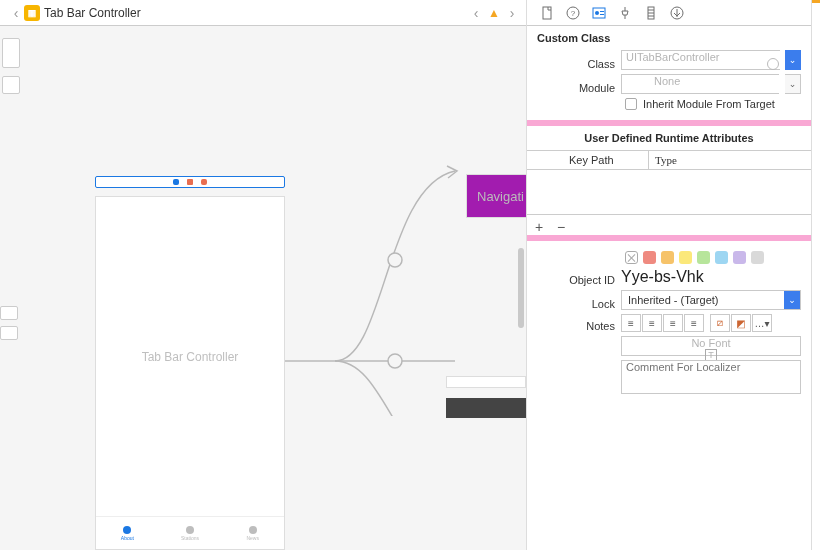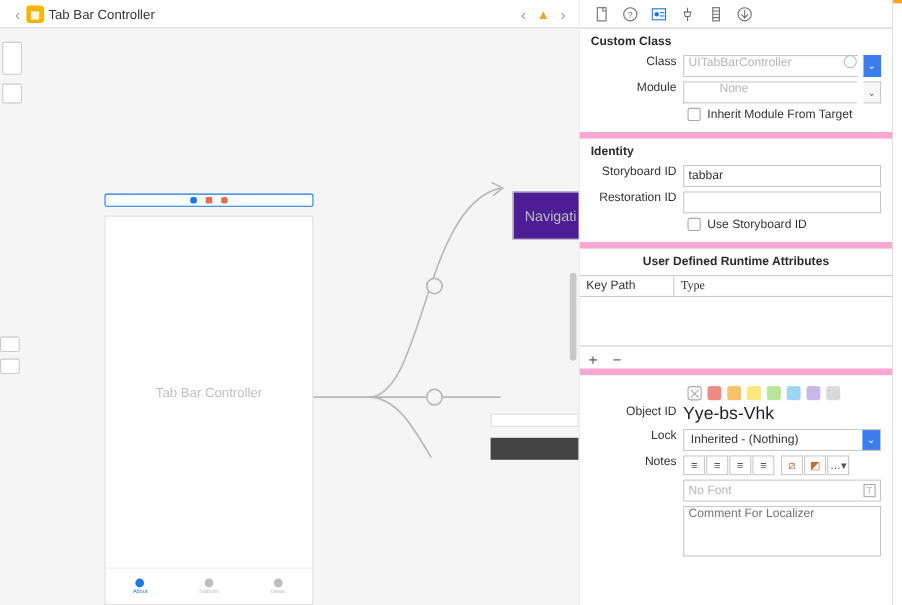--- a/index.html
+++ b/index.html
@@ -27,38 +27,38 @@
   .dot.red{background:#e96e50;border-radius:1px;}
   .dot.pink{background:#e96e50;}
   .vc .body { flex:1; display:flex; align-items:center; justify-content:center; color:#bfbfbf; font-size:12px; }
   .tabbar{height:33px;border-top:1px solid #eee;display:flex;}
   .tabitem{flex:1;display:flex;flex-direction:column;align-items:center;justify-content:center;gap:1px;color:#bdbdbd;}
   .tabitem.active{color:#1b78e3;}
   .tabicon{width:8px;height:8px;border-radius:4px;background:currentColor;}
   .tabll{font-size:5px;}
 
   .navvc{ position:absolute; right:-40px; top:148px; width:100px;}
-  .navhead{ height:44px; background:#4c1d95; border:1px solid #ddd; display:flex; align-items:center; padding-left:10px; color:#bbb; font-size:13px;}
+  .navhead{ height:44px; background:#a21caf; border:1px solid #ddd; display:flex; align-items:center; padding-left:10px; color:#bbb; font-size:13px;}
   .navstrip{ position:absolute; right:0px; top:372px; height:20px; width:80px; background:#444;}
   .navstrip2{ position:absolute; right:0px; top:350px; height:12px; width:80px; background:#fff; border:1px solid #ddd;}
 
   
   svg.seg{position:absolute;pointer-events:none;}
   .scroll-ind{position:absolute; right:2px; top:50%; width:6px; height:80px; background:#c9c9c9; border-radius:3px; transform:translateY(-50%);}
 
   
   .inspector { width:285px; background:#fff; display:flex; flex-direction:column; border-right:1px solid #ddd;}
   .toolrow { height:26px; display:flex; align-items:center; justify-content:flex-start; gap:10px; padding:0 12px; border-bottom:1px solid #ccc;}
   .tbtn{ width:16px; height:16px; display:flex; align-items:center; justify-content:center; color:#6f6f6f;} 
   .tbtn.active{color:#1b78e3;}
   .tbtn svg{width:14px;height:14px;}
 
   .section { border-bottom:6px solid #f9a8d4; padding:6px 10px 10px; }
   .section h3{ font-size:11px; font-weight:600; color:#2b2b2b; margin-bottom:6px; }
-  .row{ display:flex; align-items:flex-start; margin:4px 0; gap:6px; }
+  .row{ display:flex; align-items:flex-end; margin:4px 0; gap:6px; }
   .lbl{ width:78px; text-align:right; color:#333; font-size:11px;}
   .input, .select { flex:1; height:20px; border:1px solid #c9c9c9; background:#fff; font-size:11px; padding:0 4px; color:#333; }
   .input.ph{ color:#b5b5b5; }
   .select { display:flex; align-items:center; justify-content:space-between; padding-right:0;}
   .sel-caret{ width:16px; height:100%; background:#3b7ded; display:flex; align-items:center; justify-content:center; color:#fff; font-size:9px;}
   .combo-caret{ width:16px; height:20px; border:1px solid #c9c9c9; border-left:0; background:#f7f7f7; display:flex; align-items:center; justify-content:center; font-size:9px; color:#666;}
   .circ{ width:16px;height:16px;border:1px solid #bbb;border-radius:8px; margin-left:2px;}
   .chkrow{display:flex;align-items:center;gap:6px;margin-left:88px;margin-top:4px;font-size:11px;color:#333;}
   .chk{width:12px;height:12px;border:1px solid #aaa;border-radius:2px;background:#fff;}
   .colhead{display:flex; border:1px solid #ccc; font-size:11px;}
@@ -207,40 +207,25 @@
         <span class="lbl">Module</span>
         <div class="input ph" style="border-right:0;padding-left:32px;">None</div>
         <span class="combo-caret">⌄</span>
       </div>
       <div class="chkrow">
         <span class="chk"></span>
         <span>Inherit Module From Target</span>
       </div>
     </div>
 
-    <div class="section">
-      <h3>Identity</h3>
-      <div class="row">
-        <span class="lbl">Storyboard ID</span>
-        <input class="input" value="tabbar" style="">
-      </div>
-      <div class="row">
-        <span class="lbl">Restoration ID</span>
-        <input class="input" style="">
-      </div>
-      <div class="chkrow">
-        <span class="chk"></span>
-        <span>Use Storyboard ID</span>
-      </div>
-    </div>
 
     <div class="section" style="padding-left:0;padding-right:0;padding-bottom:0;">
       <h3 style="padding:0 10px;text-align:center;">User Defined Runtime Attributes</h3>
       <div class="colhead" style="border-left:0;border-right:0;">
-        <div style="width:86px;">Key Path</div>
+        <div style="width:86px;margin-left:36px;">Key Path</div>
         <div style="width:66px;font-family:Liberation Serif, serif;">Type</div>
       </div>
       <div class="table-space"></div>
       <div class="addrem" style="border-top:1px solid #ccc;">
         <span class="pm">+</span>
         <span class="pm">−</span>
       </div>
     </div>
 
     <div class="section" style="border-bottom:0;">
@@ -254,47 +239,47 @@
         <span class="sw" style="background:#c9b8ea"></span>
         <span class="sw" style="background:#d9d9d9"></span>
       </div>
       <div class="row">
         <span class="lbl">Object ID</span>
         <span class="static">Yye-bs-Vhk</span>
       </div>
       <div class="row">
         <span class="lbl">Lock</span>
         <div class="select">
-          <span style="padding-left:2px;">Inherited - (Nothing)</span>
+          <span style="padding-left:2px;">Inherited - (Target)</span>
           <span class="sel-caret">⌄</span>
         </div>
       </div>
       <div class="row">
         <span class="lbl">Notes</span>
         <div class="notes-toolbar">
           <span class="ntbtn">≡</span>
           <span class="ntbtn">≡</span>
           <span class="ntbtn">≡</span>
           <span class="ntbtn">≡</span>
           <span class="ntbtn sep"></span>
           <span class="ntbtn" style="color:#c63;">⧄</span>
           <span class="ntbtn" style="color:#c63;">◩</span>
           <span class="ntbtn">…▾</span>
         </div>
       </div>
       <div class="row">
         <span class="lbl"></span>
-        <div class="input ph" style="display:flex;justify-content:space-between;align-items:center;">
+        <div class="input ph" style="display:flex;justify-content:space-between;align-items:center;flex-direction:column;">
           <span>No Font</span>
           <span style="border:1px solid #aaa;padding:0 2px;font-size:9px;">T</span>
         </div>
       </div>
       <div class="row">
         <span class="lbl"></span>
-        <textarea class="input ph" style="height: 46px; resize: none;" placeholder="Comment For Localizer"></textarea>
+        <textarea class="input ph" style="height: 34px; resize: none;" placeholder="Comment For Localizer"></textarea>
       </div>
     </div>
   </div>
 
   <div class="gutter">
     <div class="orange-line"></div>
   </div>
 </div>
 
 </body></html>

